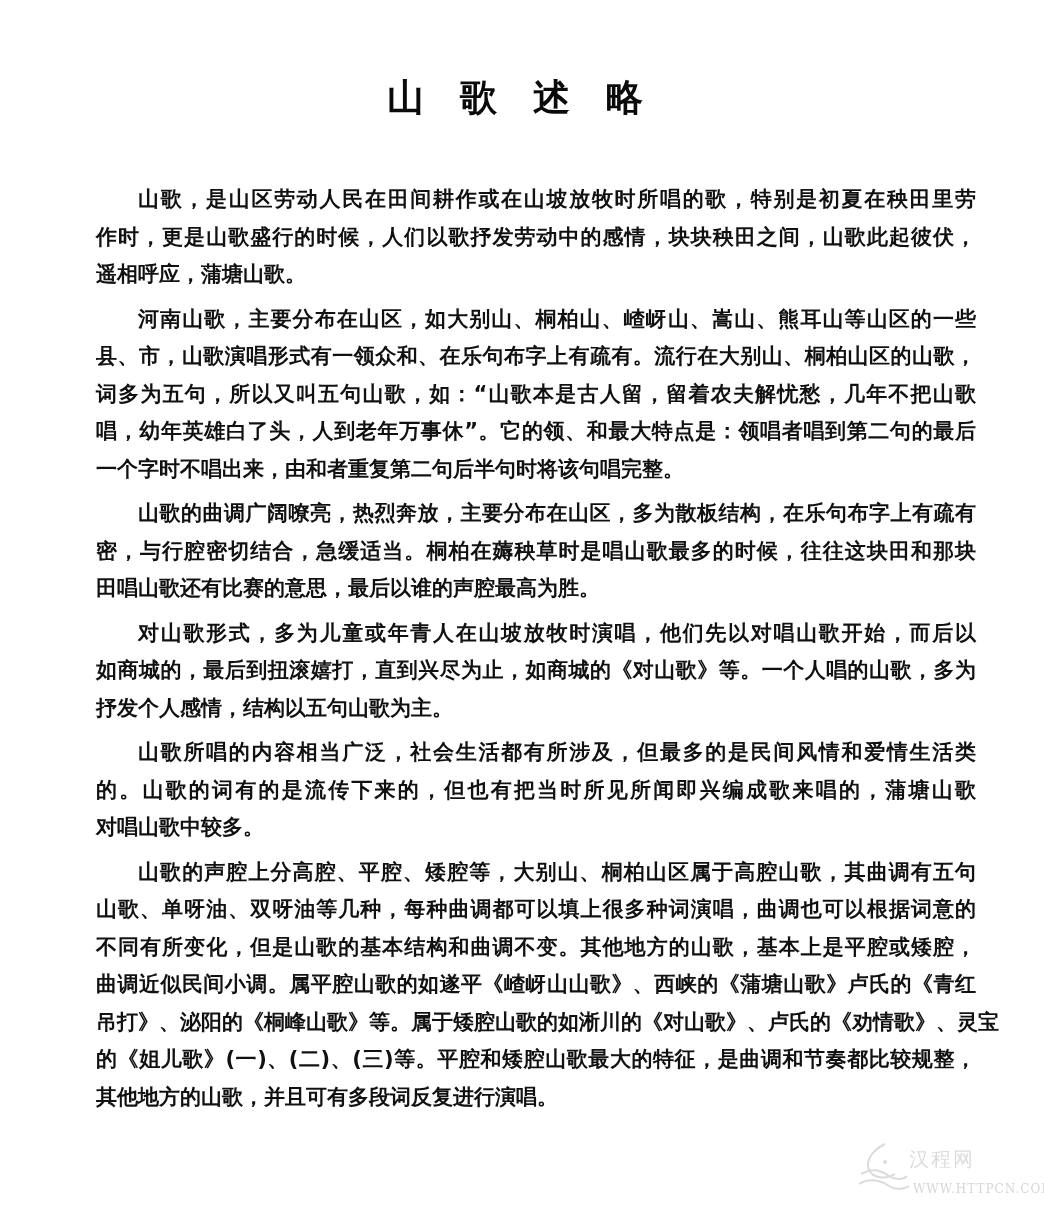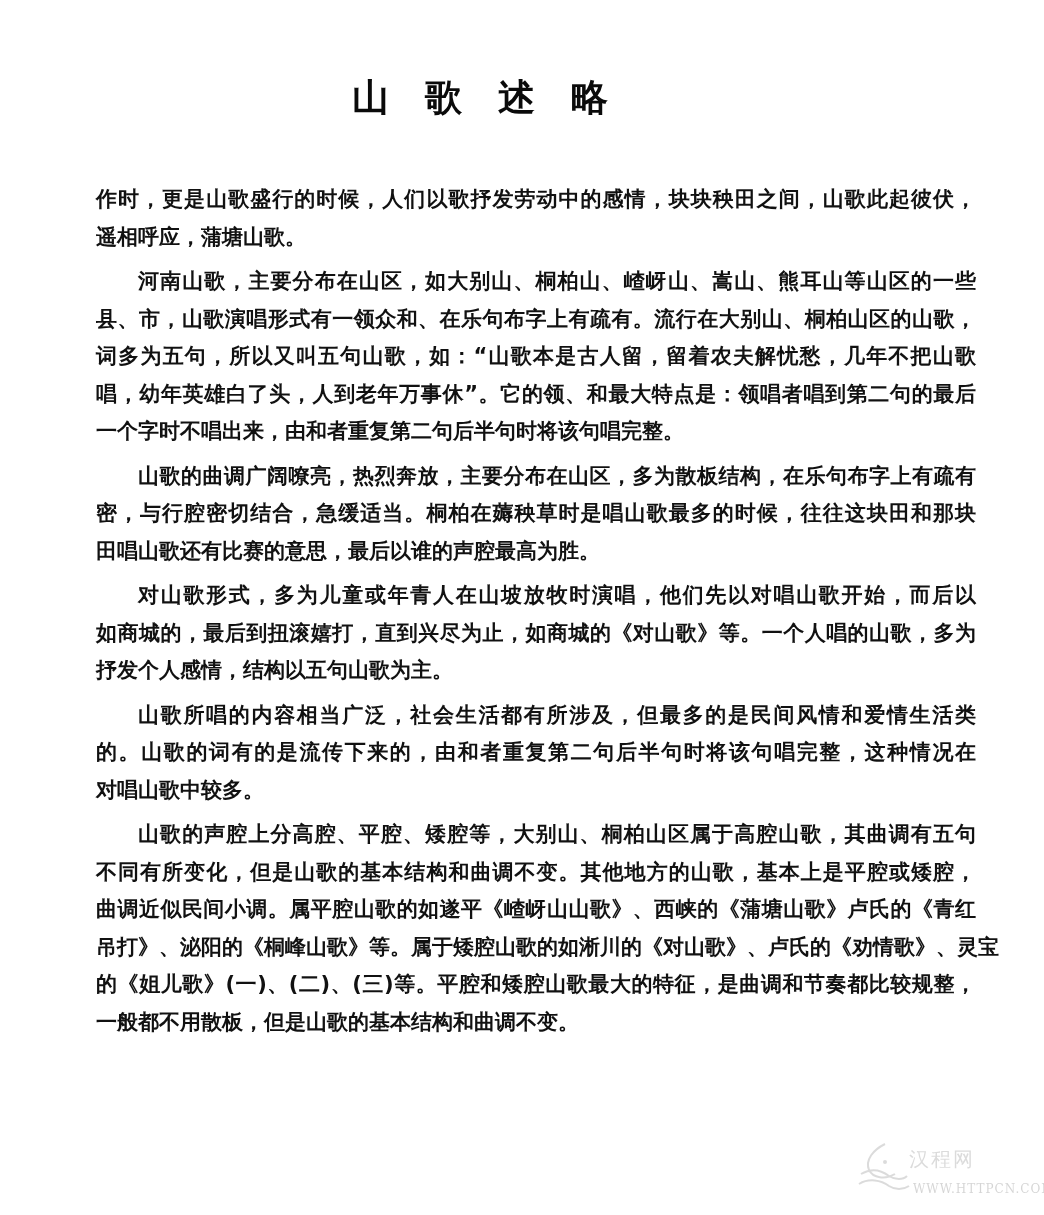--- a/index.html
+++ b/index.html
@@ -20,20 +20,21 @@
       top: 74px;
       left: 0;
       width: 960px;
       text-align: center;
       font-size: 37px;
       font-weight: bold;
       letter-spacing: 36px;
       text-indent: 36px;
       color: #0a0a0a;
       line-height: 48px;
+      padding-left: 35px;
     }
     .body-text {
       position: absolute;
       top: 181px;
       left: 96px;
       width: 880px;
     }
     .line {
       display: block;
       height: 37.5px;
@@ -88,20 +89,21 @@
     }
   </style>
 </head>
 <body>
 
 <div class="page-title">山歌述略</div>
 
 <div class="body-text">
 
   <div>
+    <span class="line indent">山歌，是山区劳动人民在田间耕作或在山坡放牧时所唱的歌，特别是初夏在秧田里劳</span>
     <span class="line">作时，更是山歌盛行的时候，人们以歌抒发劳动中的感情，块块秧田之间，山歌此起彼伏，</span>
     <span class="line last">遥相呼应，蒲塘山歌。</span>
   </div>
   <span class="para-gap"></span>
 
   <div>
     <span class="line indent">河南山歌，主要分布在山区，如大别山、桐柏山、嵖岈山、嵩山、熊耳山等山区的一些</span>
     <span class="line">县、市，山歌演唱形式有一领众和、在乐句布字上有疏有。流行在大别山、桐柏山区的山歌，</span>
     <span class="line">词多为五句，所以又叫五句山歌，如：“山歌本是古人留，留着农夫解忧愁，几年不把山歌</span>
     <span class="line">唱，幼年英雄白了头，人到老年万事休”。它的领、和最大特点是：领唱者唱到第二句的最后</span>
@@ -118,32 +120,33 @@
 
   <div>
     <span class="line indent">对山歌形式，多为儿童或年青人在山坡放牧时演唱，他们先以对唱山歌开始，而后以</span>
     <span class="line">如商城的，最后到扭滚嬉打，直到兴尽为止，如商城的《对山歌》等。一个人唱的山歌，多为</span>
     <span class="line last">抒发个人感情，结构以五句山歌为主。</span>
   </div>
   <span class="para-gap"></span>
 
   <div>
     <span class="line indent">山歌所唱的内容相当广泛，社会生活都有所涉及，但最多的是民间风情和爱情生活类</span>
-    <span class="line">的。山歌的词有的是流传下来的，由和者重复第二句后半句时将该句唱完整，这种情况在</span>
+    <span class="line">的。山歌的词有的是流传下来的，但也有把当时所见所闻即兴编成歌来唱的，蒲塘山歌</span>
     <span class="line last">对唱山歌中较多。</span>
   </div>
   <span class="para-gap"></span>
 
   <div>
     <span class="line indent">山歌的声腔上分高腔、平腔、矮腔等，大别山、桐柏山区属于高腔山歌，其曲调有五句</span>
+    <span class="line">山歌、单呀油、双呀油等几种，每种曲调都可以填上很多种词演唱，曲调也可以根据词意的</span>
     <span class="line">不同有所变化，但是山歌的基本结构和曲调不变。其他地方的山歌，基本上是平腔或矮腔，</span>
     <span class="line">曲调近似民间小调。属平腔山歌的如遂平《嵖岈山山歌》、西峡的《蒲塘山歌》卢氏的《青红</span>
     <span class="line">吊打》、泌阳的《桐峰山歌》等。属于矮腔山歌的如淅川的《对山歌》、卢氏的《劝情歌》、灵宝</span>
     <span class="line">的《姐儿歌》(一)、(二)、(三)等。平腔和矮腔山歌最大的特征，是曲调和节奏都比较规整，</span>
-    <span class="line last">一般都不用散板，但是山歌的基本结构和曲调不变。</span>
+    <span class="line last">其他地方的山歌，并且可有多段词反复进行演唱。</span>
   </div>
 </div>
 
 <div class="watermark">
   <svg width="56" height="56" viewBox="0 0 56 56">
     <path d="M30 4 C18 10, 10 20, 14 30 C18 38, 30 40, 40 34" fill="none" stroke="#9a9a9a" stroke-width="2"></path>
     <path d="M6 34 C16 28, 26 30, 34 36 C40 40, 48 40, 52 36" fill="none" stroke="#9a9a9a" stroke-width="2"></path>
     <path d="M4 44 C14 38, 26 40, 34 46 C40 50, 48 50, 54 46" fill="none" stroke="#9a9a9a" stroke-width="2"></path>
     <circle cx="30" cy="22" r="2" fill="#9a9a9a"></circle>
   </svg>

